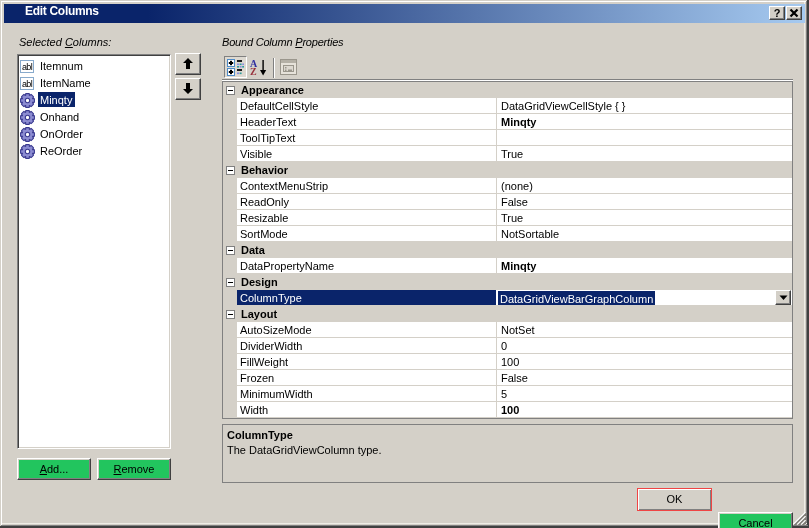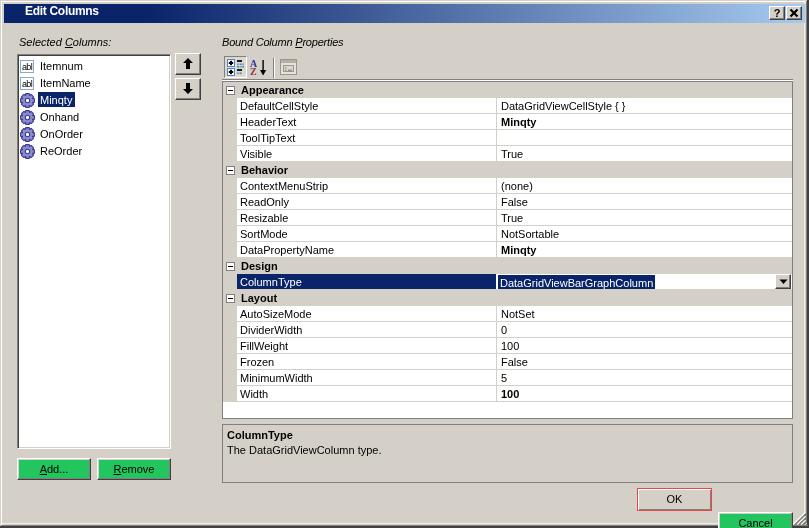--- a/index.html
+++ b/index.html
@@ -289,20 +289,26 @@
   <div class="grow gprop">
       <div class="ind"></div>
       <div class="nm">Resizable</div>
       <div class="vl">True</div>
     </div>
   <div class="grow gprop">
       <div class="ind"></div>
       <div class="nm">SortMode</div>
       <div class="vl">NotSortable</div>
     </div>
+  <div class="grow gcat">
+      <div class="box">
+        <div class="mn"></div>
+      </div>
+      <div class="cap">Data</div>
+    </div>
   <div class="grow gprop">
       <div class="ind"></div>
       <div class="nm">DataPropertyName</div>
       <div class="vl bold">Minqty</div>
     </div>
   <div class="grow gcat">
       <div class="box">
         <div class="mn"></div>
       </div>
       <div class="cap">Design</div>

